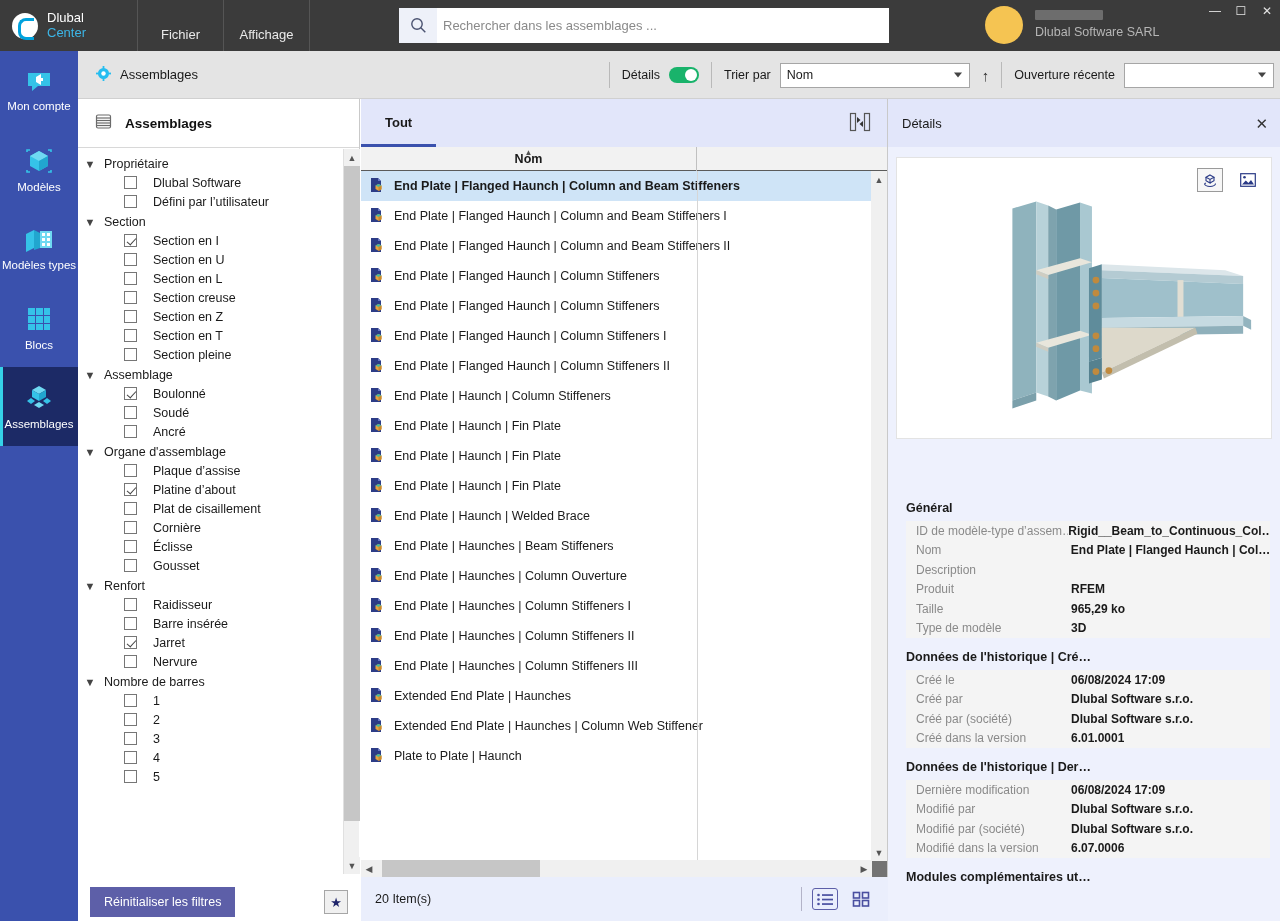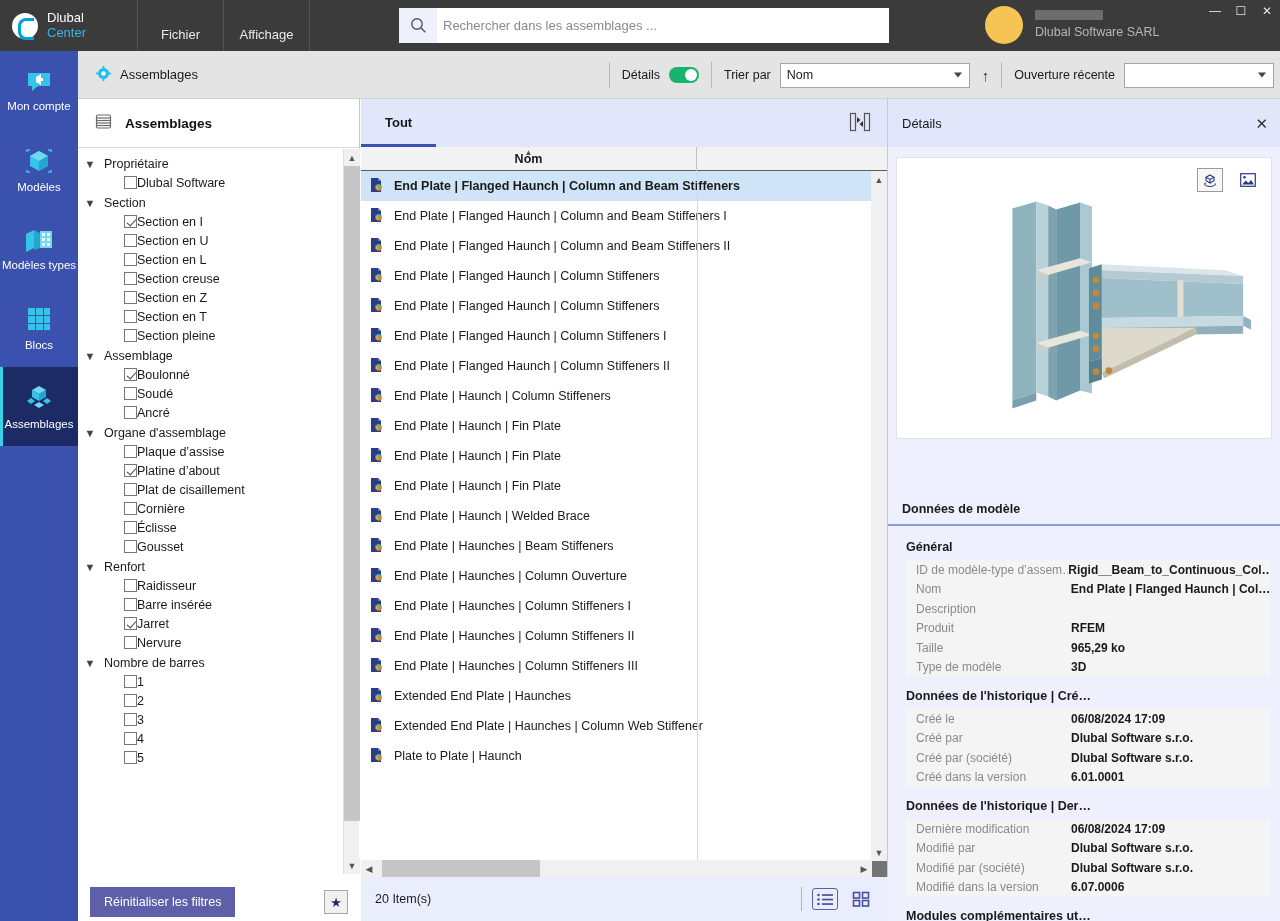--- a/index.html
+++ b/index.html
@@ -145,21 +145,21 @@
   }
   .fp-title { font-size: 13.5px; font-weight: bold; color: #111; }
   .fp-scroll {
     position: absolute; top: 50px; left: 0; width: 282px; height: 725px;
     overflow: hidden; background: #ffffff;
   }
   .fp-list { padding: 4px 0 0 6px; }
   .fgroup { display: flex; align-items: center; gap: 8px; height: 19px; margin-top: 1px; }
   .fgroup .chev { color: #444; font-size: 11px; width: 12px; text-align: center; }
   .fgroup .gname { font-size: 12.5px; color: #1a1a1a; }
-  .fopt { display: flex; align-items: center; gap: 0; height: 19px; padding-left: 40px; }
+  .fopt { display: flex; align-items: center; gap: 16px; height: 19px; padding-left: 40px; }
   .cbox {
     width: 13px; height: 13px; border: 1px solid #767676; background: #fff;
     position: relative; flex: none;
   }
   .cbox.checked::after {
     content: ""; position: absolute; left: 3.5px; top: 0.5px;
     width: 4px; height: 8px; border: solid #444; border-width: 0 1.6px 1.6px 0;
     transform: rotate(42deg);
   }
   .fopt .oname { font-size: 12.5px; color: #1a1a1a; }
@@ -458,20 +458,24 @@
 
     <div class="fp-scroll">
       <div class="fp-list" id="filter-list">
           <div class="fgroup">
             <span class="chev">▼</span>
             <span class="gname">Propriétaire</span>
           </div>
           <div class="fopt">
             <span class="cbox"></span>
             <span class="oname">Dlubal Software</span>
+          </div>
+          <div class="fopt">
+            <span class="cbox"></span>
+            <span class="oname">Défini par l’utilisateur</span>
           </div>
           <div class="fgroup">
             <span class="chev">▼</span>
             <span class="gname">Section</span>
           </div>
           <div class="fopt">
             <span class="cbox checked"></span>
             <span class="oname">Section en I</span>
           </div>
           <div class="fopt">
@@ -940,21 +944,20 @@
           <svg width="16" height="14" viewBox="0 0 16 14">
               <rect x="0.7" y="0.7" width="14.6" height="12.6" fill="none" stroke="#2a3a86" stroke-width="1.2"></rect>
               <circle cx="4.5" cy="4.3" r="1.3" fill="#2a3a86"></circle>
               <path d="M2 11.5l3.8-4 2.6 2.6 2.6-3 3 4.4z" fill="#2a3a86"></path>
             </svg>
         </div>
       </div>
     </div>
 
     <div class="det-scroll">
-      <div class="det-section-title">Données de modèle</div>
       <div id="det-groups">
           <div class="det-group-title">Général</div>
           <div class="det-table">
             <div class="det-row">
               <span class="det-key">ID de modèle-type d’assem…</span>
               <span class="det-val">Rigid__Beam_to_Continuous_Col…</span>
             </div>
             <div class="det-row">
               <span class="det-key">Nom</span>
               <span class="det-val">End Plate | Flanged Haunch | Col…</span>

